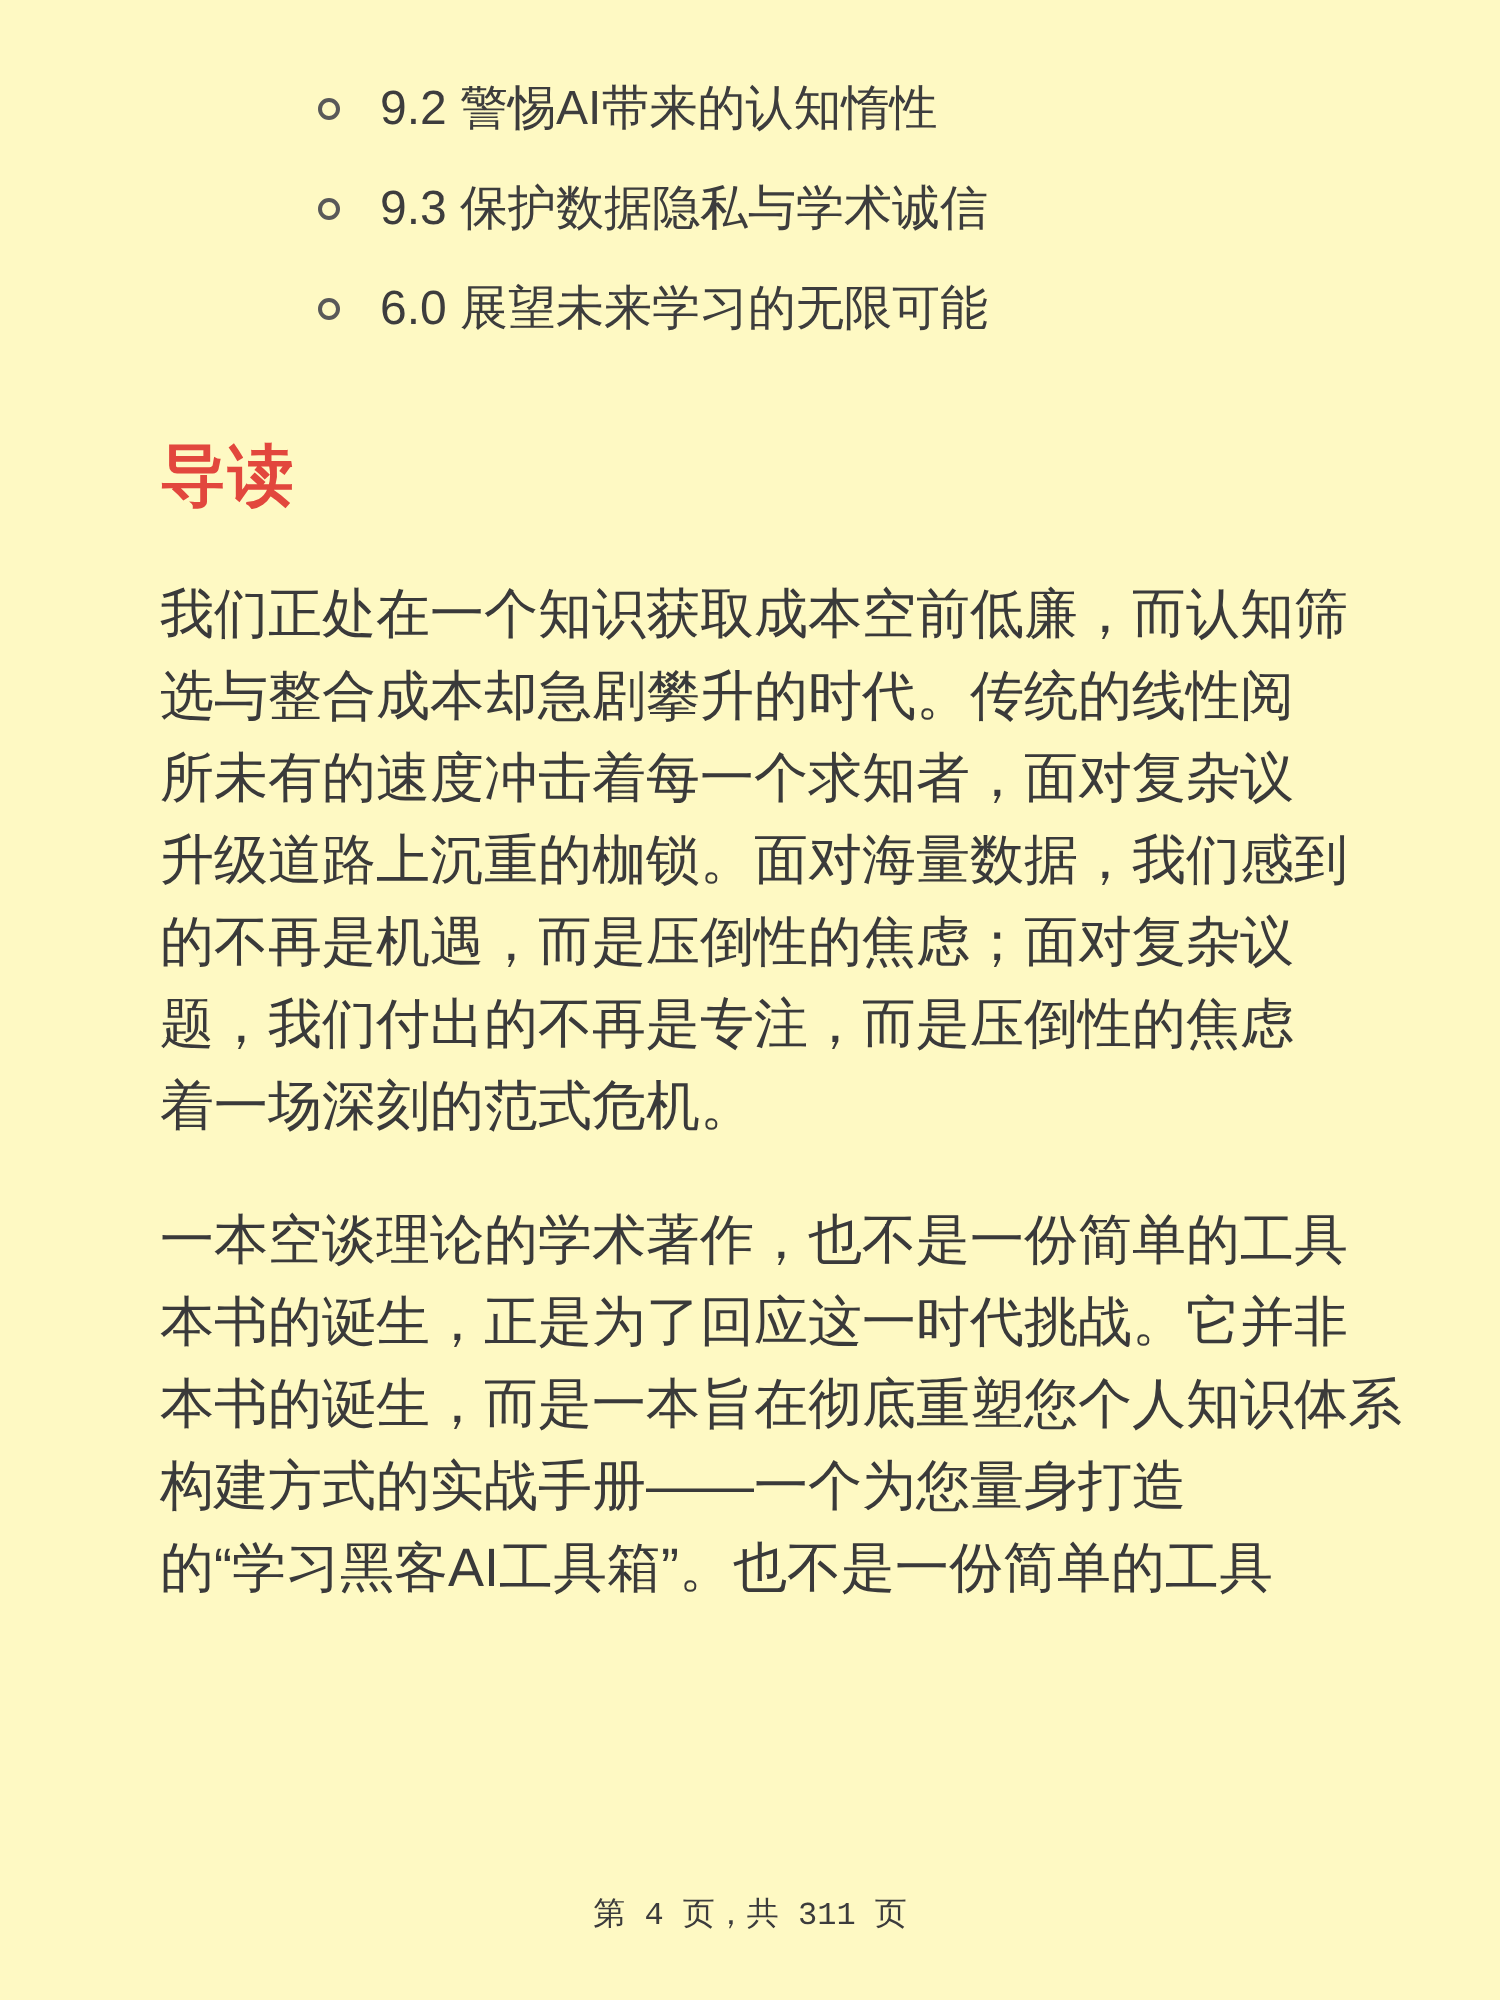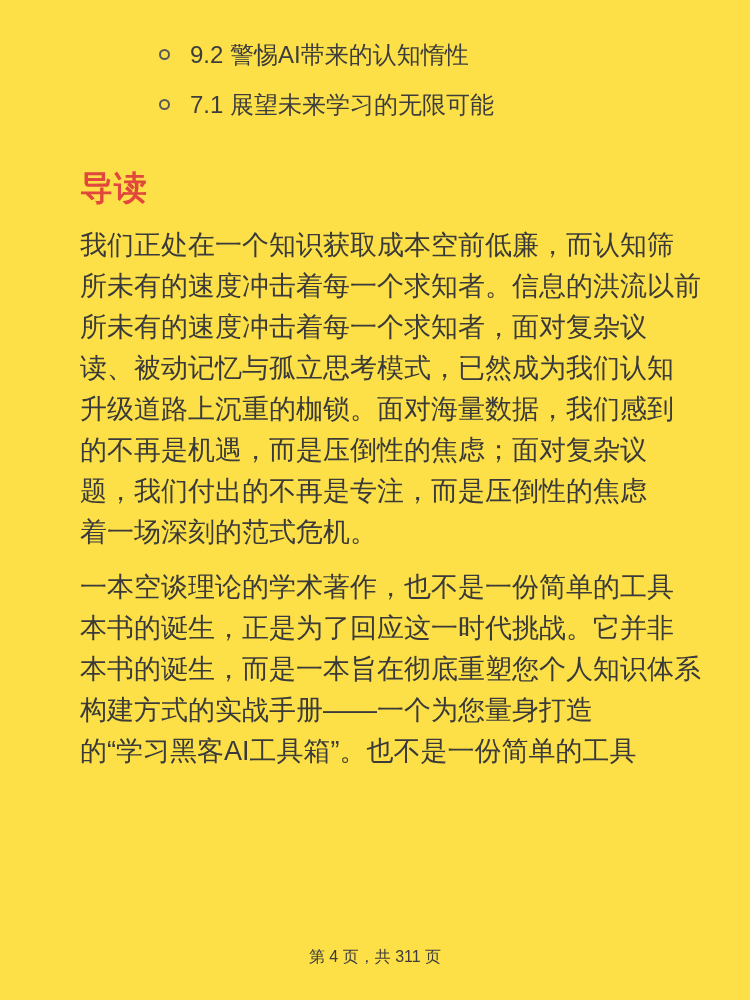--- a/index.html
+++ b/index.html
@@ -1,21 +1,21 @@
 <!DOCTYPE html>
 <html><head>
 <meta charset="utf-8">
 <style>
   * { margin: 0; padding: 0; box-sizing: border-box; }
   html, body { background: #ffffff; }
   .page {
     position: relative;
     width: 750px;
     height: 1000px;
-    background: #fde047;
+    background: #fef9c3;
     font-family: "Liberation Sans", "DejaVu Sans", sans-serif;
     color: #3a3a3a;
     overflow: hidden;
   }
   .toc {
     list-style: none;
     margin: 30px 80px 0 80px;
   }
   .toc-item {
     position: relative;
@@ -36,69 +36,72 @@
     background: transparent;
   }
   .section-heading {
     margin: 36px 80px 14px 80px;
     font-size: 33px;
     font-weight: bold;
     color: #e2473d;
     letter-spacing: 1px;
   }
   .para {
-    margin: 14px 80px 0 80px;
+    margin: 26px 80px 0 80px;
   }
   .para .line {
     font-size: 27px;
     line-height: 41px;
     color: #3a3a3a;
     white-space: nowrap;
   }
   .page-footer {
     position: absolute;
     left: 0;
     right: 0;
     bottom: 32px;
     text-align: center;
     font-size: 16px;
     color: #3c3c3c;
-    font-family: Liberation Sans, sans-serif;
+    font-family: Liberation Mono, monospace;
   }
 </style>
 </head>
 <body>
 
 <div class="page">
 
   <ul class="toc">
 
       <li class="toc-item">
         <span class="bullet"></span>
         <span class="toc-text">9.2 警惕AI带来的认知惰性</span>
       </li>
 
+      <li class="toc-item">
+        <span class="bullet"></span>
+        <span class="toc-text">9.3 保护数据隐私与学术诚信</span>
+      </li>
 
       <li class="toc-item">
         <span class="bullet"></span>
-        <span class="toc-text">7.1 展望未来学习的无限可能</span>
+        <span class="toc-text">6.0 展望未来学习的无限可能</span>
       </li>
     </ul>
 
   <h2 class="section-heading">导读</h2>
 
   <div class="para">
 
       <div class="line">我们正处在一个知识获取成本空前低廉，而认知筛</div>
 
-      <div class="line">所未有的速度冲击着每一个求知者。信息的洪流以前</div>
+      <div class="line">选与整合成本却急剧攀升的时代。传统的线性阅</div>
 
       <div class="line">所未有的速度冲击着每一个求知者，面对复杂议</div>
 
-      <div class="line">读、被动记忆与孤立思考模式，已然成为我们认知</div>
 
       <div class="line">升级道路上沉重的枷锁。面对海量数据，我们感到</div>
 
       <div class="line">的不再是机遇，而是压倒性的焦虑；面对复杂议</div>
 
       <div class="line">题，我们付出的不再是专注，而是压倒性的焦虑</div>
 
 
       <div class="line">着一场深刻的范式危机。</div>
     </div>

